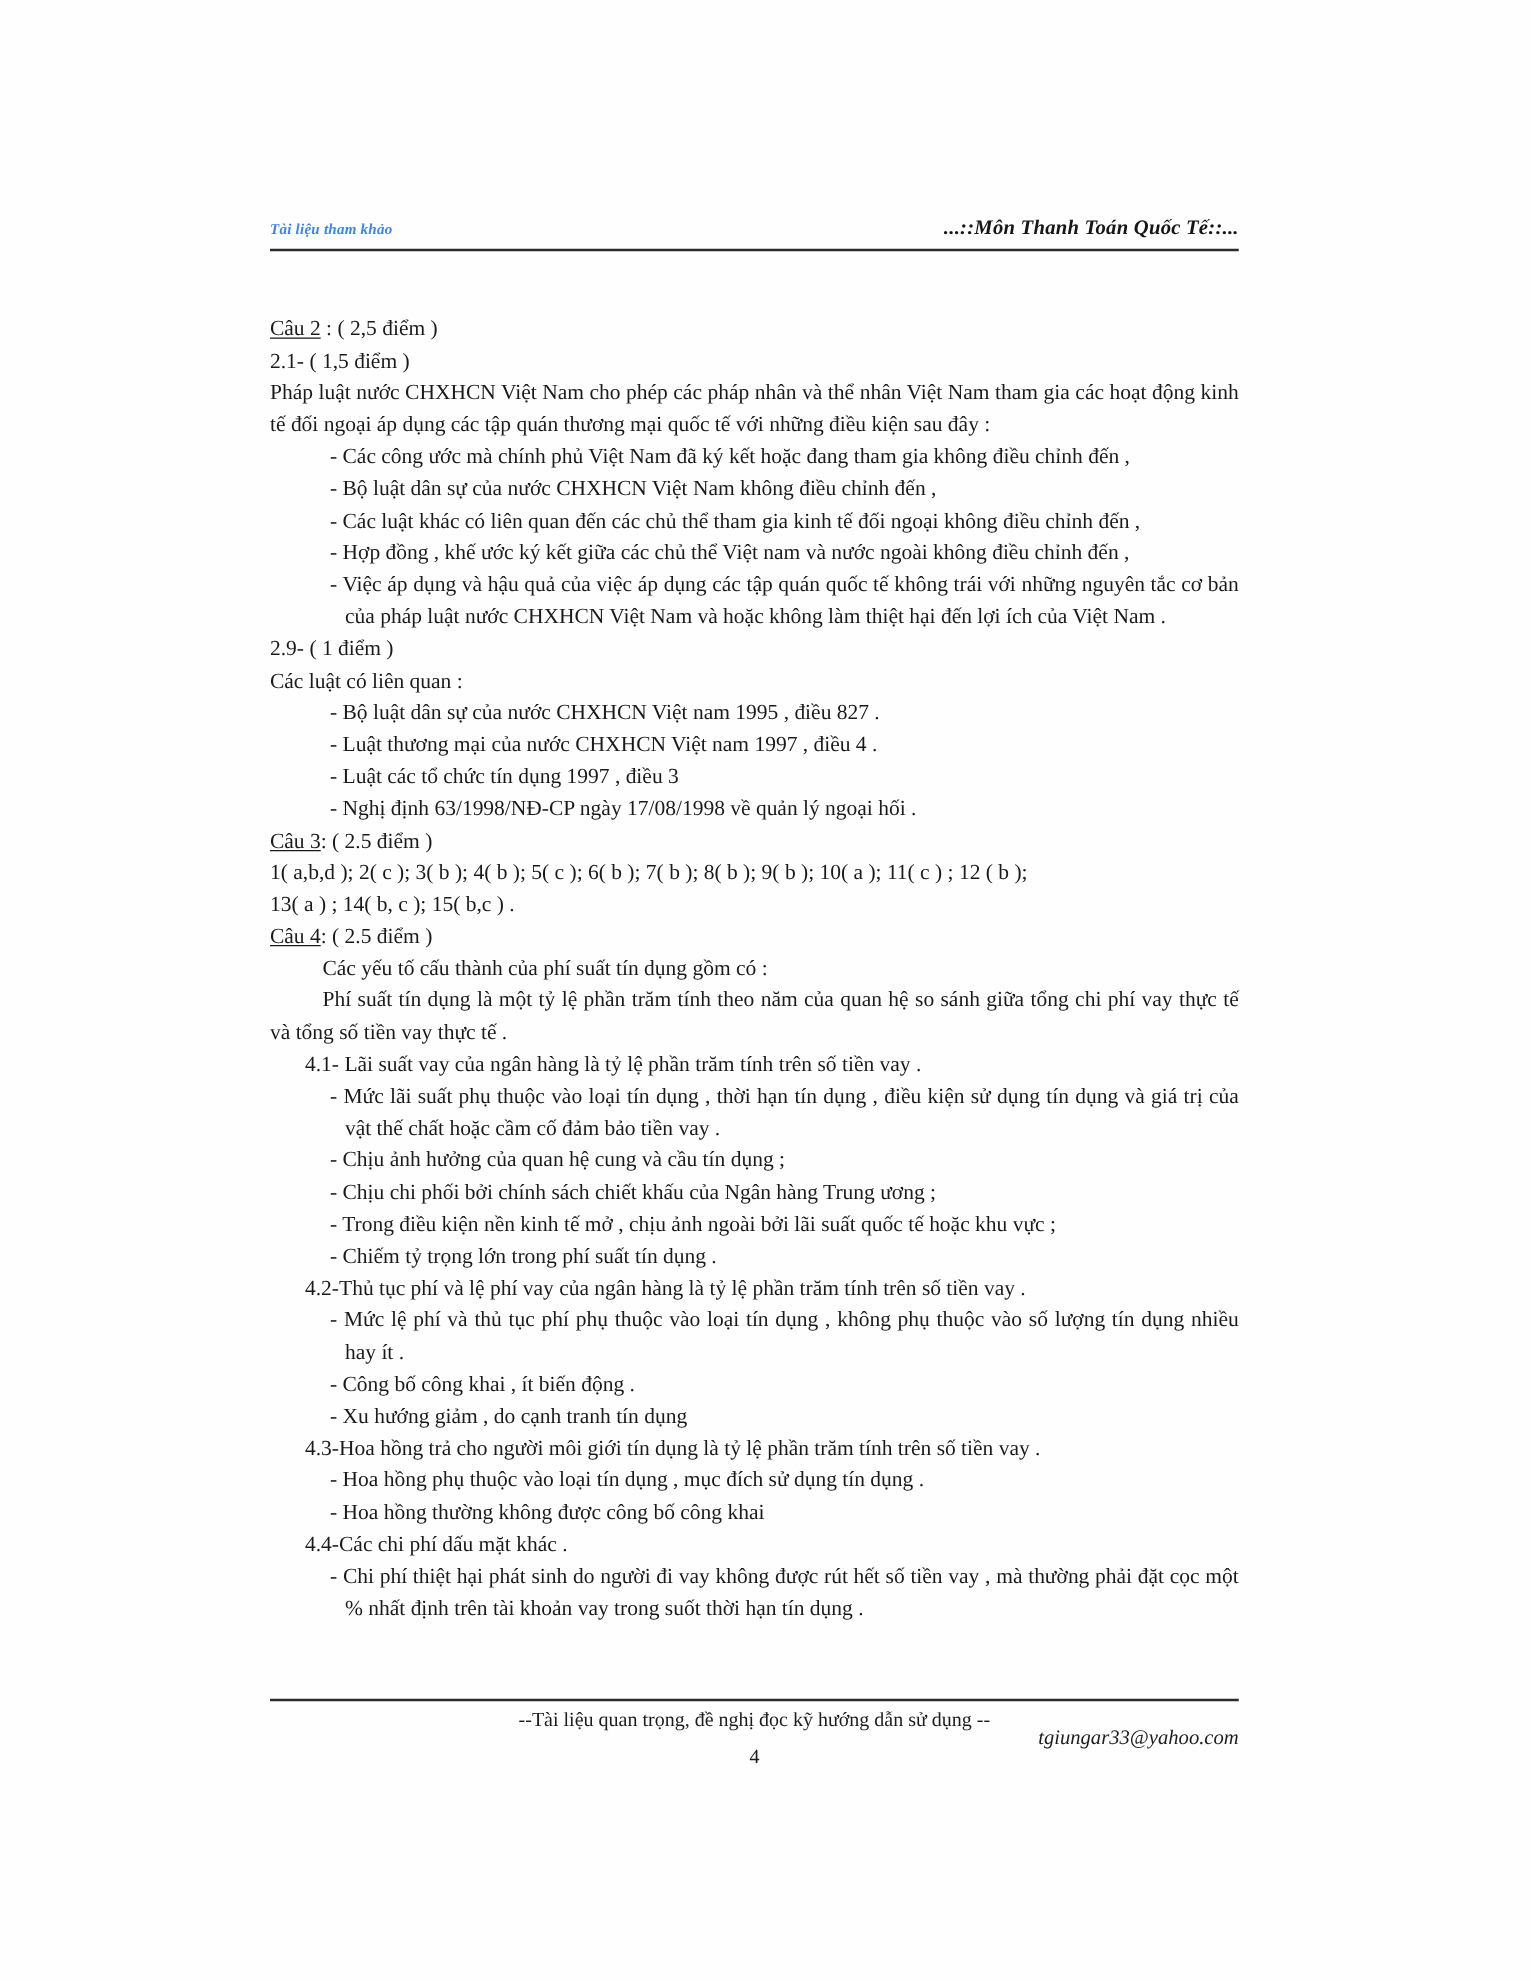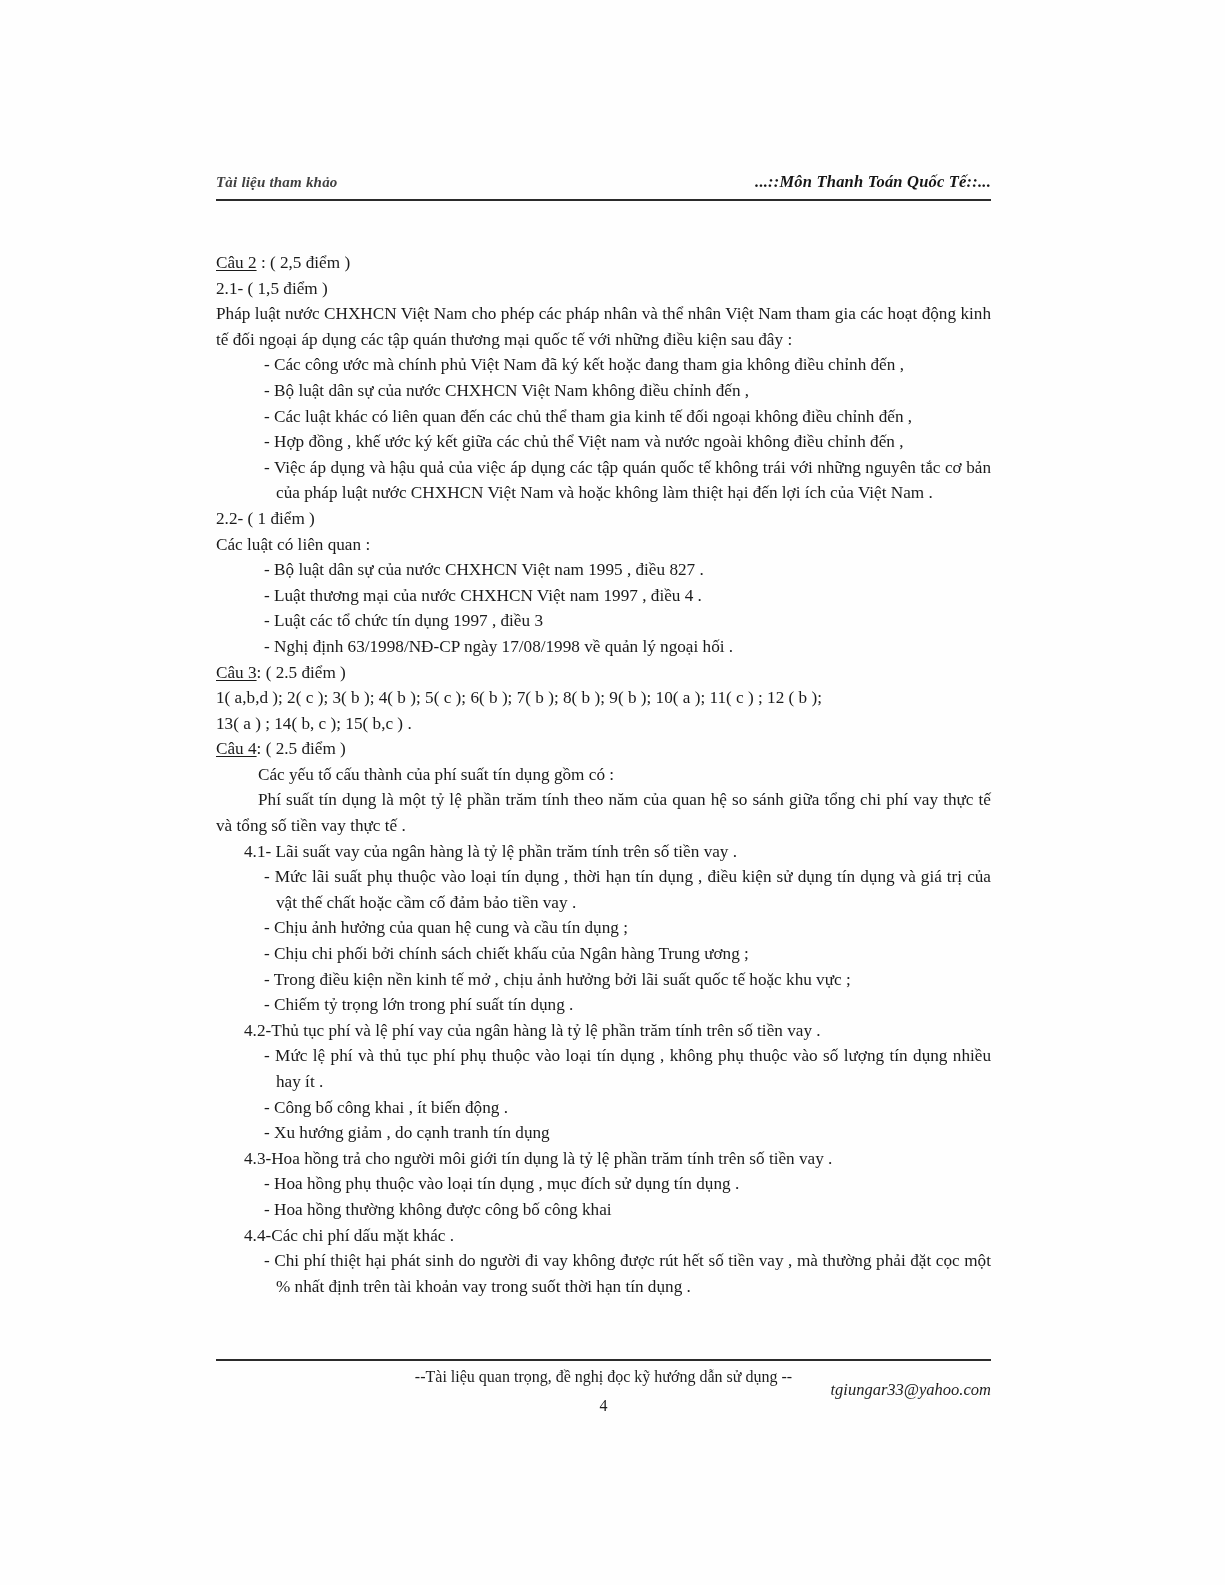--- a/index.html
+++ b/index.html
@@ -29,23 +29,23 @@
     top: 172px;
     width: 775px;
     display: flex;
     justify-content: space-between;
     align-items: baseline;
   }
   .header-left {
     font-family: "Liberation Serif", serif;
     font-weight: bold;
     font-style: italic;
-    font-size: 15px;
+    font-size: 12px;
     letter-spacing: 0.2px;
-    color: #404040;
+    color: #3b82f6;
   }
   .header-right {
     font-family: "Liberation Serif", serif;
     font-weight: bold;
     font-style: italic;
     font-size: 16.5px;
     letter-spacing: 0.2px;
     color: #161616;
   }
   .header-rule {
@@ -145,21 +145,21 @@
     <p class="ind-0">2.1- ( 1,5 điểm )</p>
 
     <p class="ind-0 just">Pháp luật nước CHXHCN Việt Nam cho phép các pháp nhân và thể nhân Việt Nam tham gia các hoạt động kinh tế đối ngoại áp dụng các tập quán thương  mại quốc tế với những điều kiện sau đây :</p>
 
     <p class="blk just">- Các công ước mà chính phủ Việt Nam đã ký kết hoặc đang tham gia không điều chỉnh đến ,</p>
     <p class="blk just">- Bộ luật dân sự của nước CHXHCN Việt Nam không điều chỉnh đến ,</p>
     <p class="blk just">- Các luật khác có liên quan đến các chủ thể tham gia kinh tế đối ngoại không điều chỉnh đến ,</p>
     <p class="blk just">- Hợp đồng , khế ước  ký kết giữa các chủ thể Việt nam và nước ngoài không điều chỉnh đến ,</p>
     <p class="blk just">- Việc áp dụng và hậu quả của việc áp dụng các tập quán quốc tế không trái với những nguyên tắc cơ bản của pháp luật nước CHXHCN Việt Nam và hoặc không làm thiệt hại đến lợi ích của Việt Nam .</p>
 
-    <p class="ind-0">2.2- ( 1 điểm )</p>
+    <p class="ind-0">2.9- ( 1 điểm )</p>
     <p class="ind-0">Các luật có liên quan :</p>
 
     <p class="blk">- Bộ luật dân sự của nước CHXHCN Việt nam 1995 , điều 827 .</p>
     <p class="blk">- Luật thương mại của nước CHXHCN Việt nam  1997 , điều 4 .</p>
     <p class="blk">- Luật các tổ chức tín dụng 1997 , điều 3</p>
     <p class="blk">- Nghị định 63/1998/NĐ-CP ngày 17/08/1998 về quản lý ngoại hối .</p>
 
     <p class="ind-0"><span class="u">Câu 3</span><span>: ( 2.5 điểm )</span></p>
 
     <p class="ind-0">1( a,b,d ); 2( c ); 3( b ); 4( b ); 5( c ); 6( b ); 7( b ); 8( b ); 9( b ); 10( a ); 11( c ) ; 12 ( b );</p>
@@ -167,21 +167,21 @@
 
     <p class="ind-0"><span class="u">Câu 4</span><span>: ( 2.5 điểm )</span></p>
 
     <p class="ind-first">Các yếu tố cấu thành của phí suất tín dụng gồm có :</p>
     <p class="ind-first just">Phí suất tín dụng là một tỷ lệ phần trăm tính theo năm của quan hệ so sánh giữa tổng chi phí vay thực tế và tổng số tiền vay thực tế .</p>
 
     <p class="lvl1">4.1- Lãi suất vay của ngân hàng là tỷ lệ phần trăm tính trên số tiền vay .</p>
     <p class="lvl2 just">- Mức lãi suất phụ thuộc vào loại tín dụng , thời hạn tín dụng , điều kiện sử dụng tín dụng và giá trị của vật thế chất hoặc cầm cố đảm bảo tiền vay .</p>
     <p class="lvl2">- Chịu ảnh hưởng của quan hệ cung và cầu tín dụng ;</p>
     <p class="lvl2">- Chịu chi phối bởi chính sách chiết khấu của Ngân hàng Trung ương ;</p>
-    <p class="lvl2 just">- Trong điều kiện nền kinh tế mở , chịu ảnh hưởng bởi lãi suất quốc tế hoặc khu vực ;</p>
+    <p class="lvl2 just">- Trong điều kiện nền kinh tế mở , chịu ảnh ngoài bởi lãi suất quốc tế hoặc khu vực ;</p>
     <p class="lvl2">- Chiếm tỷ trọng lớn trong phí suất tín dụng .</p>
 
     <p class="lvl1">4.2-Thủ tục phí và lệ phí vay của ngân hàng là tỷ lệ phần trăm tính trên số tiền vay .</p>
     <p class="lvl2 just">- Mức lệ phí và thủ tục phí phụ thuộc vào loại tín dụng , không phụ thuộc vào số lượng tín dụng nhiều hay ít .</p>
     <p class="lvl2">- Công bố công khai  , ít biến động .</p>
     <p class="lvl2">- Xu hướng giảm , do cạnh tranh tín dụng</p>
 
     <p class="lvl1">4.3-Hoa hồng trả cho người môi giới tín dụng là tỷ lệ phần trăm tính trên số tiền vay .</p>
     <p class="lvl2">- Hoa hồng  phụ thuộc vào loại tín dụng , mục đích sử dụng tín dụng .</p>
     <p class="lvl2">- Hoa hồng thường không được công bố công khai</p>

